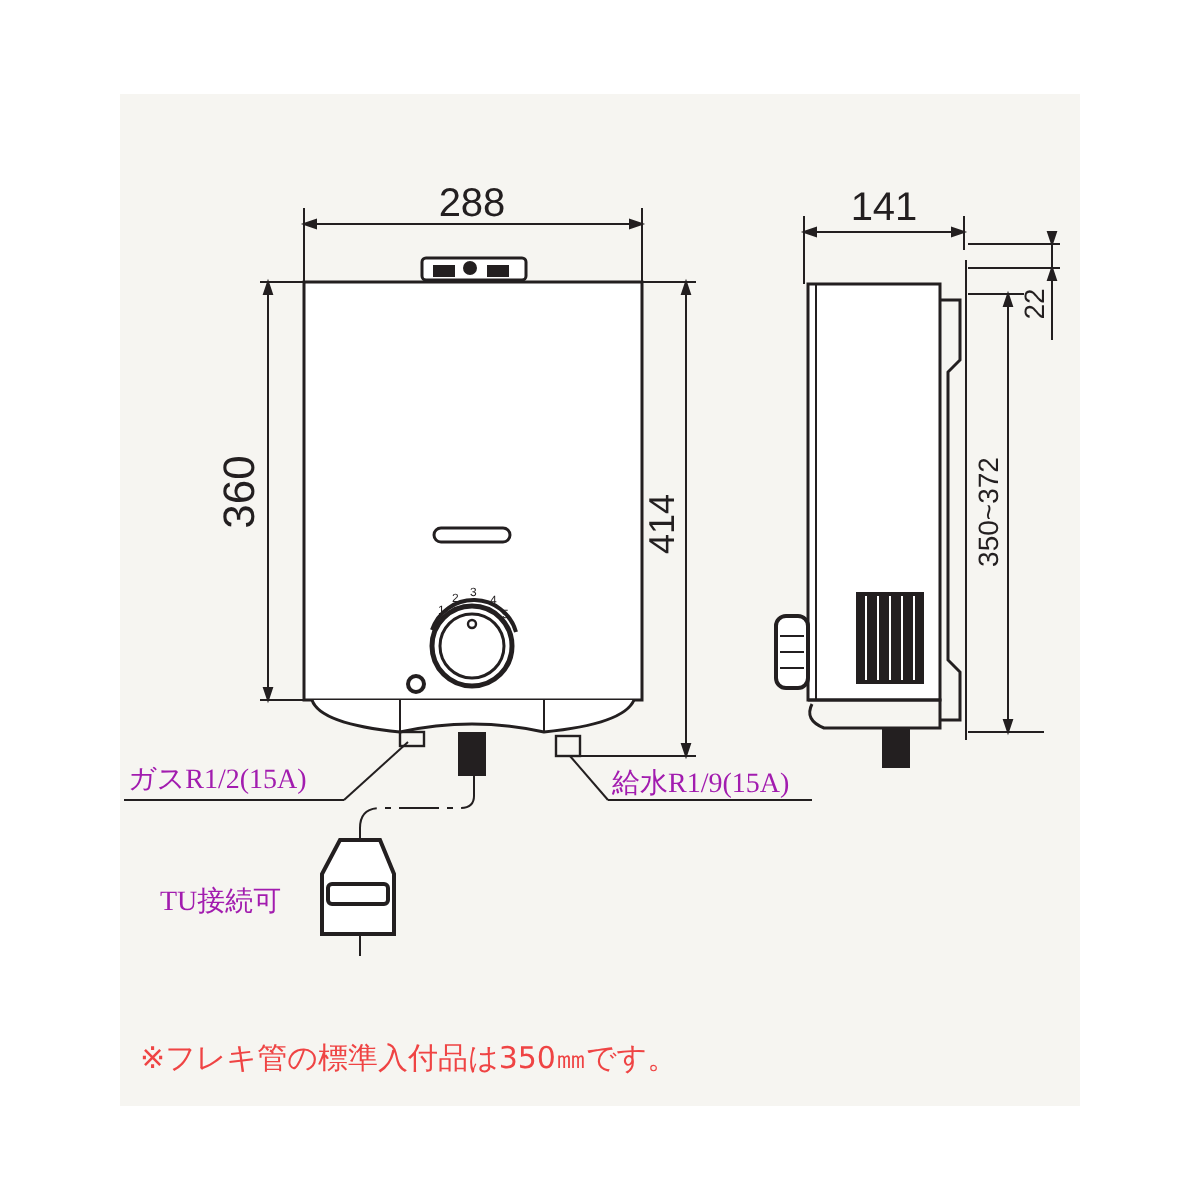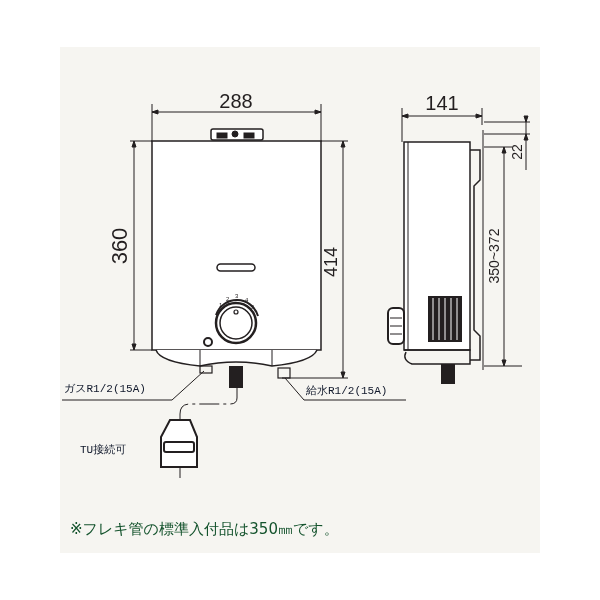--- a/index.html
+++ b/index.html
@@ -1,21 +1,21 @@
 <!DOCTYPE html>
 <html><head>
 <meta charset="utf-8">
 <style>
   html,body{margin:0;padding:0;background:#ffffff;}
   body{width:600px;height:600px;position:relative;overflow:hidden;font-family:"Liberation Sans","DejaVu Sans",sans-serif;}
   .panel{position:absolute;left:60px;top:47px;width:480px;height:506px;background:#f6f5f1;}
   svg{position:absolute;left:0;top:0;}
   .dim{font-family:"Liberation Sans",sans-serif;fill:#231f20;}
-  .lbl{position:absolute;color:#0f172a;font-size:11px;white-space:nowrap;font-family:Liberation Mono, monospace;}
-  .note{position:absolute;left:70px;top:520px;font-size:15px;color:#14532d;white-space:nowrap;font-family:"DejaVu Sans","Liberation Sans",sans-serif;}
+  .lbl{position:absolute;color:#a21caf;font-size:14px;white-space:nowrap;font-family:Liberation Serif, serif;}
+  .note{position:absolute;left:70px;top:520px;font-size:15px;color:#ef4444;white-space:nowrap;font-family:"DejaVu Sans","Liberation Sans",sans-serif;}
 </style>
 </head>
 <body>
 
 <div class="panel"></div>
 
 <svg width="600" height="600" viewBox="0 0 600 600">
   <g stroke="#231f20" fill="none" stroke-width="1">
 
     <line x1="152" y1="112" x2="321" y2="112"></line>
@@ -122,14 +122,14 @@
 
   <text class="dim" x="219" y="307" font-size="6">1</text>
   <text class="dim" x="226" y="301" font-size="6">2</text>
   <text class="dim" x="235" y="298" font-size="6">3</text>
   <text class="dim" x="245" y="302" font-size="6">4</text>
   <text class="dim" x="251" y="309" font-size="6">5</text>
 </svg>
 
 <div class="lbl" style="left:64px;top:381px;">ガスR1/2(15A)</div>
 <div class="lbl" style="left:80px;top:404px;margin-top:38px;">TU接続可</div>
-<div class="lbl" style="left:306px;top:383px;">給水R1/2(15A)</div>
+<div class="lbl" style="left:306px;top:383px;">給水R1/9(15A)</div>
 <div class="note">※フレキ管の標準入付品は350㎜です。</div>
 
 </body></html>

